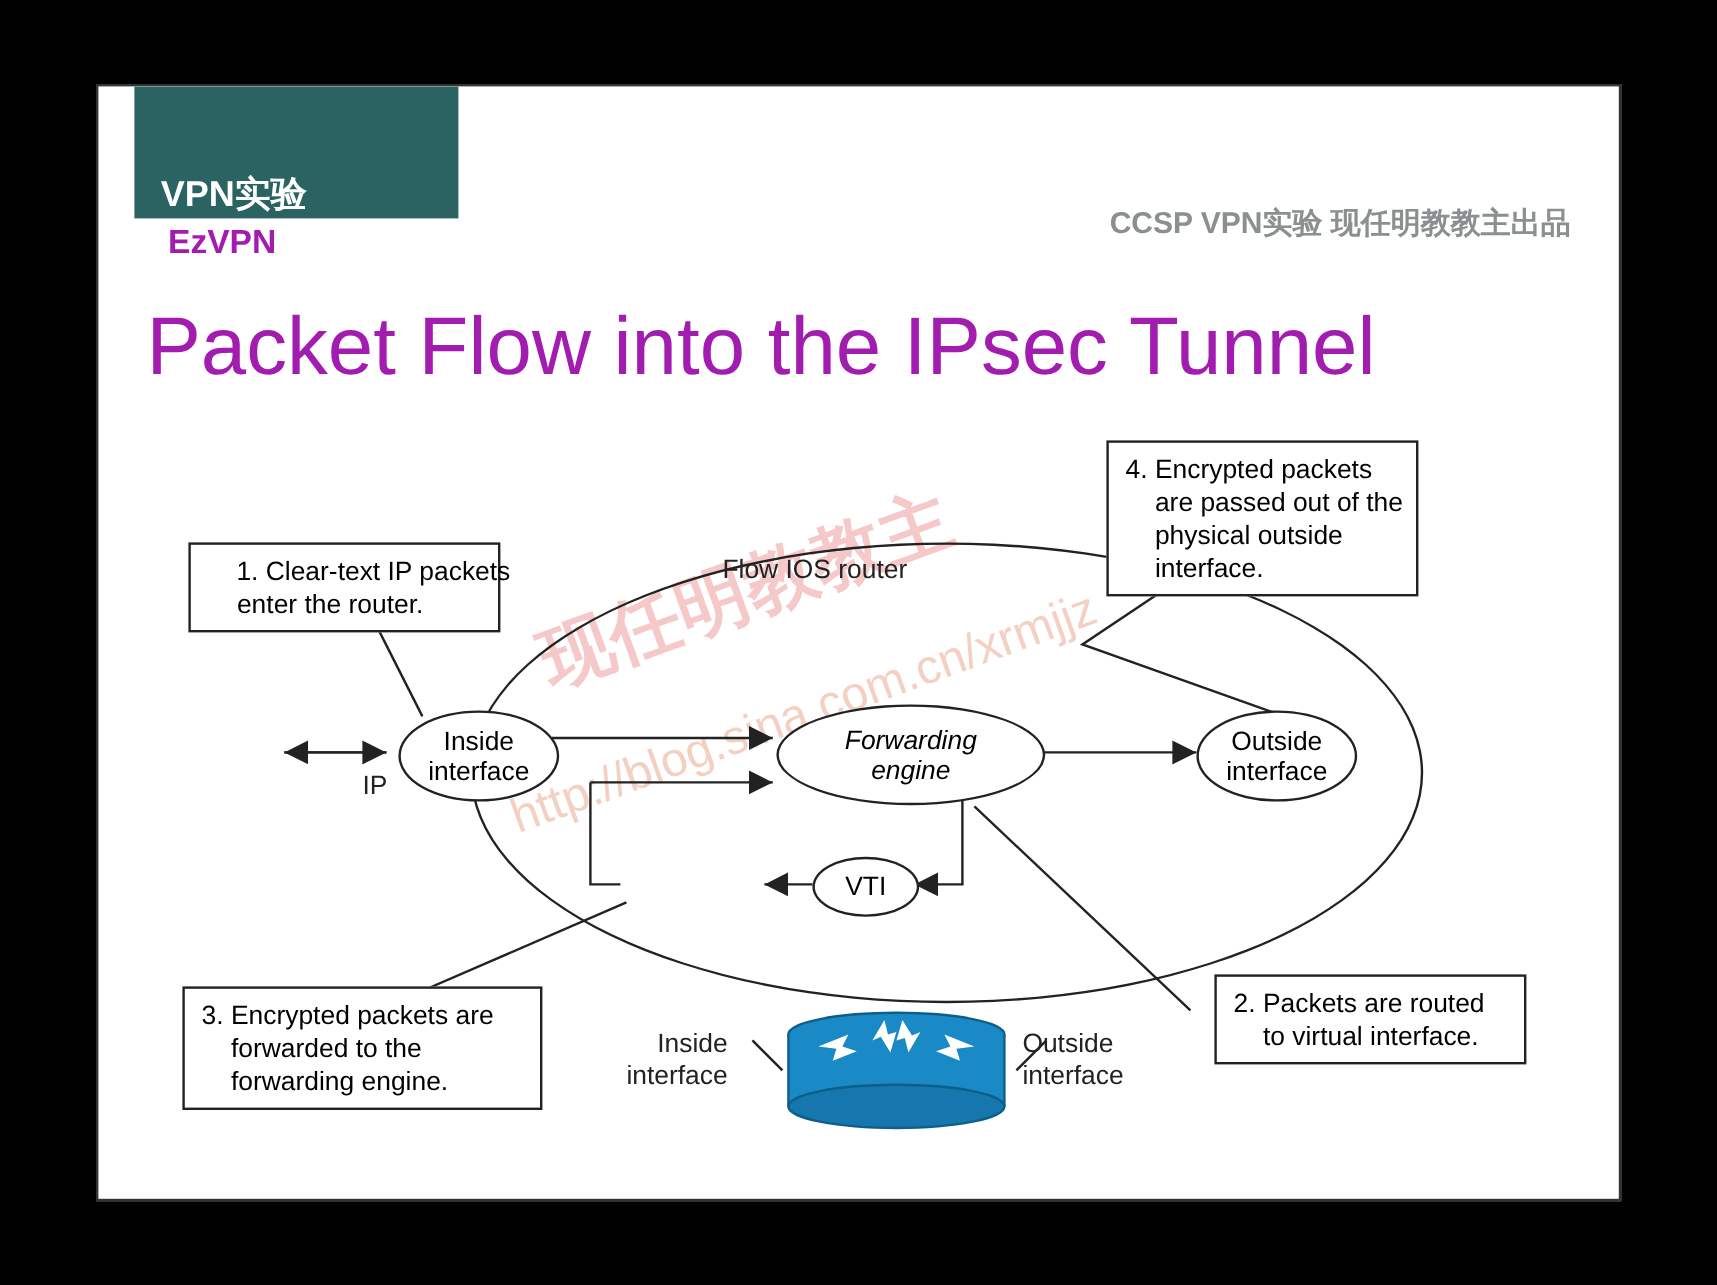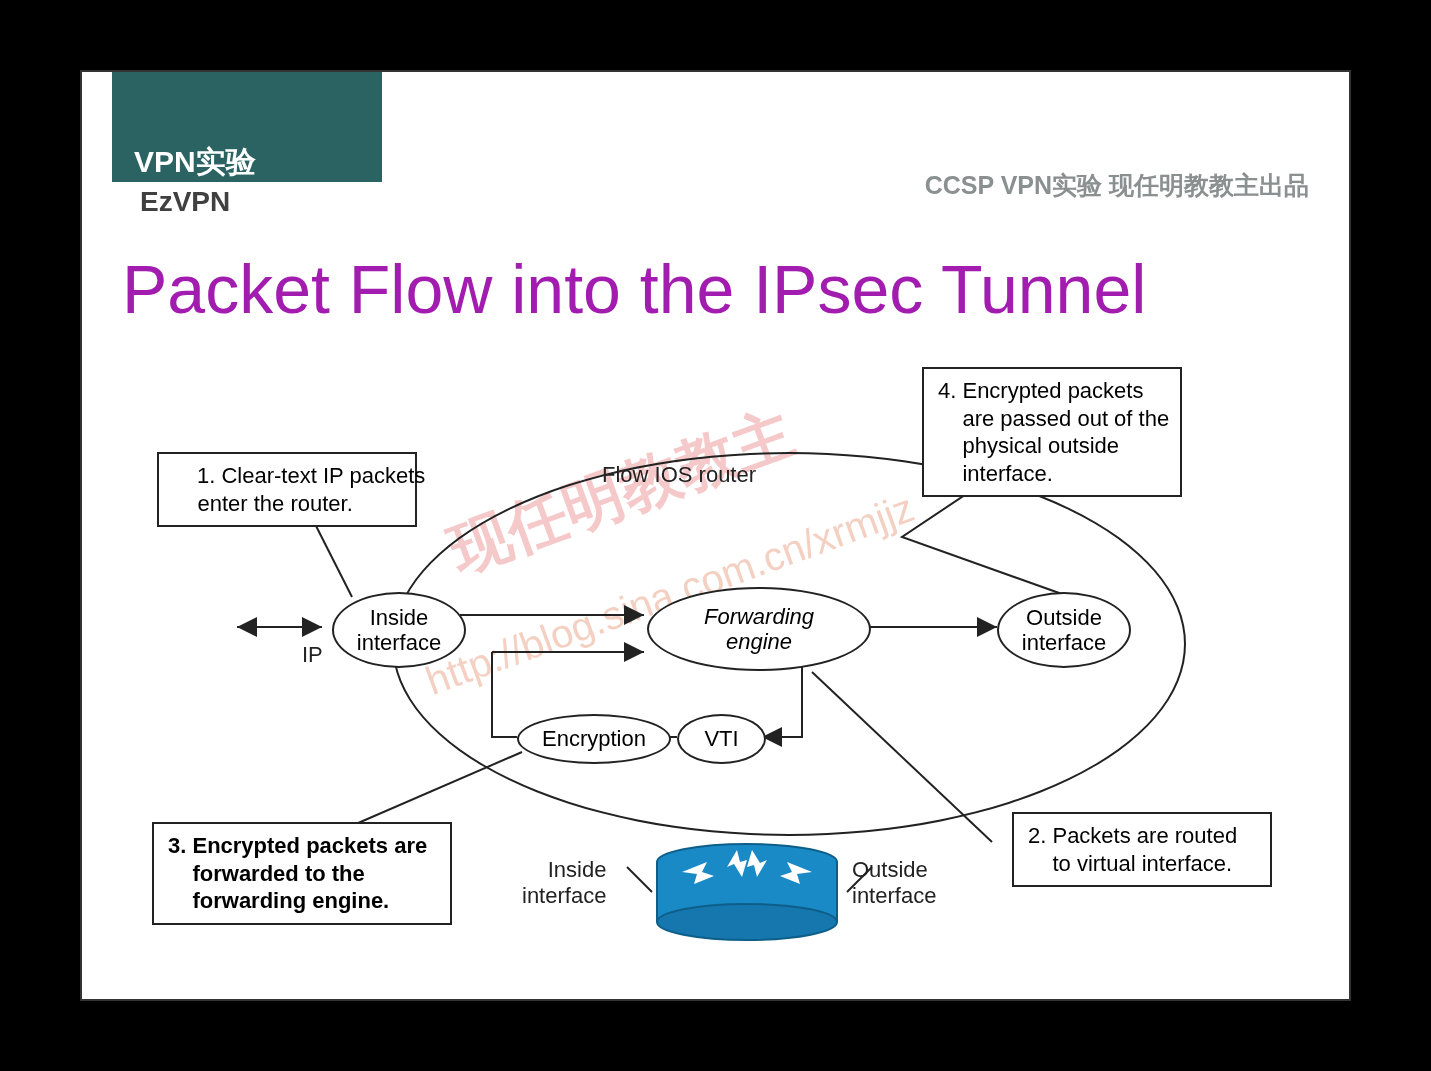--- a/index.html
+++ b/index.html
@@ -31,21 +31,21 @@
   .vpn-label{
     position:absolute;
     left:52px;top:70px;
     color:#fff;
     font-size:30px;
     font-weight:bold;
   }
   .ezvpn-label{
     position:absolute;
     left:58px;top:114px;
-    color:#404040;
+    color:#a21caf;
     font-size:28px;
     font-weight:bold;
   }
   .ccsp-label{
     position:absolute;
     right:40px;top:76px;
     color:#8a8f8f;
     font-size:25px;
     font-weight:bold;
     margin-top:21px;
@@ -187,40 +187,37 @@
 interface</span>
     </div>
     <div class="node" style="left:525px;top:235px;width:220px;height:80px;font-style:italic;">
       <span style="white-space:pre;">Forwarding
 engine</span>
     </div>
     <div class="node" style="left:875px;top:240px;width:130px;height:72px;">
       <span style="white-space:pre;">Outside
 interface</span>
     </div>
-    <div class="node" style="left:395px;top:362px;width:150px;height:46px;">
-      <span>Encryption</span>
-    </div>
     <div class="node" style="left:555px;top:362px;width:85px;height:46px;">
       <span>VTI</span>
     </div>
 
     <div class="lbl" style="left:180px;top:290px;font-weight:normal;">IP</div>
 
     <div class="rect" style="left:35px;top:100px;width:260px;">
       <span style="white-space:pre;margin-left:24px;">1. Clear-text IP packets
     enter the router.</span>
     </div>
     <div class="rect" style="left:800px;top:15px;width:260px;">
       <span style="white-space:pre;">4. Encrypted packets
     are passed out of the
     physical outside
     interface.</span>
     </div>
-    <div class="rect" style="left:30px;top:470px;width:300px;font-weight:bold;">
+    <div class="rect" style="left:30px;top:470px;width:300px;">
       <span style="white-space:pre;">3. Encrypted packets are
     forwarded to the
     forwarding engine.</span>
     </div>
     <div class="rect" style="left:880px;top:460px;width:260px;margin-left:10px;">
       <span style="white-space:pre;">2. Packets are routed
     to virtual interface.</span>
     </div>
 
     <div class="router" style="left:530px;top:490px;">

